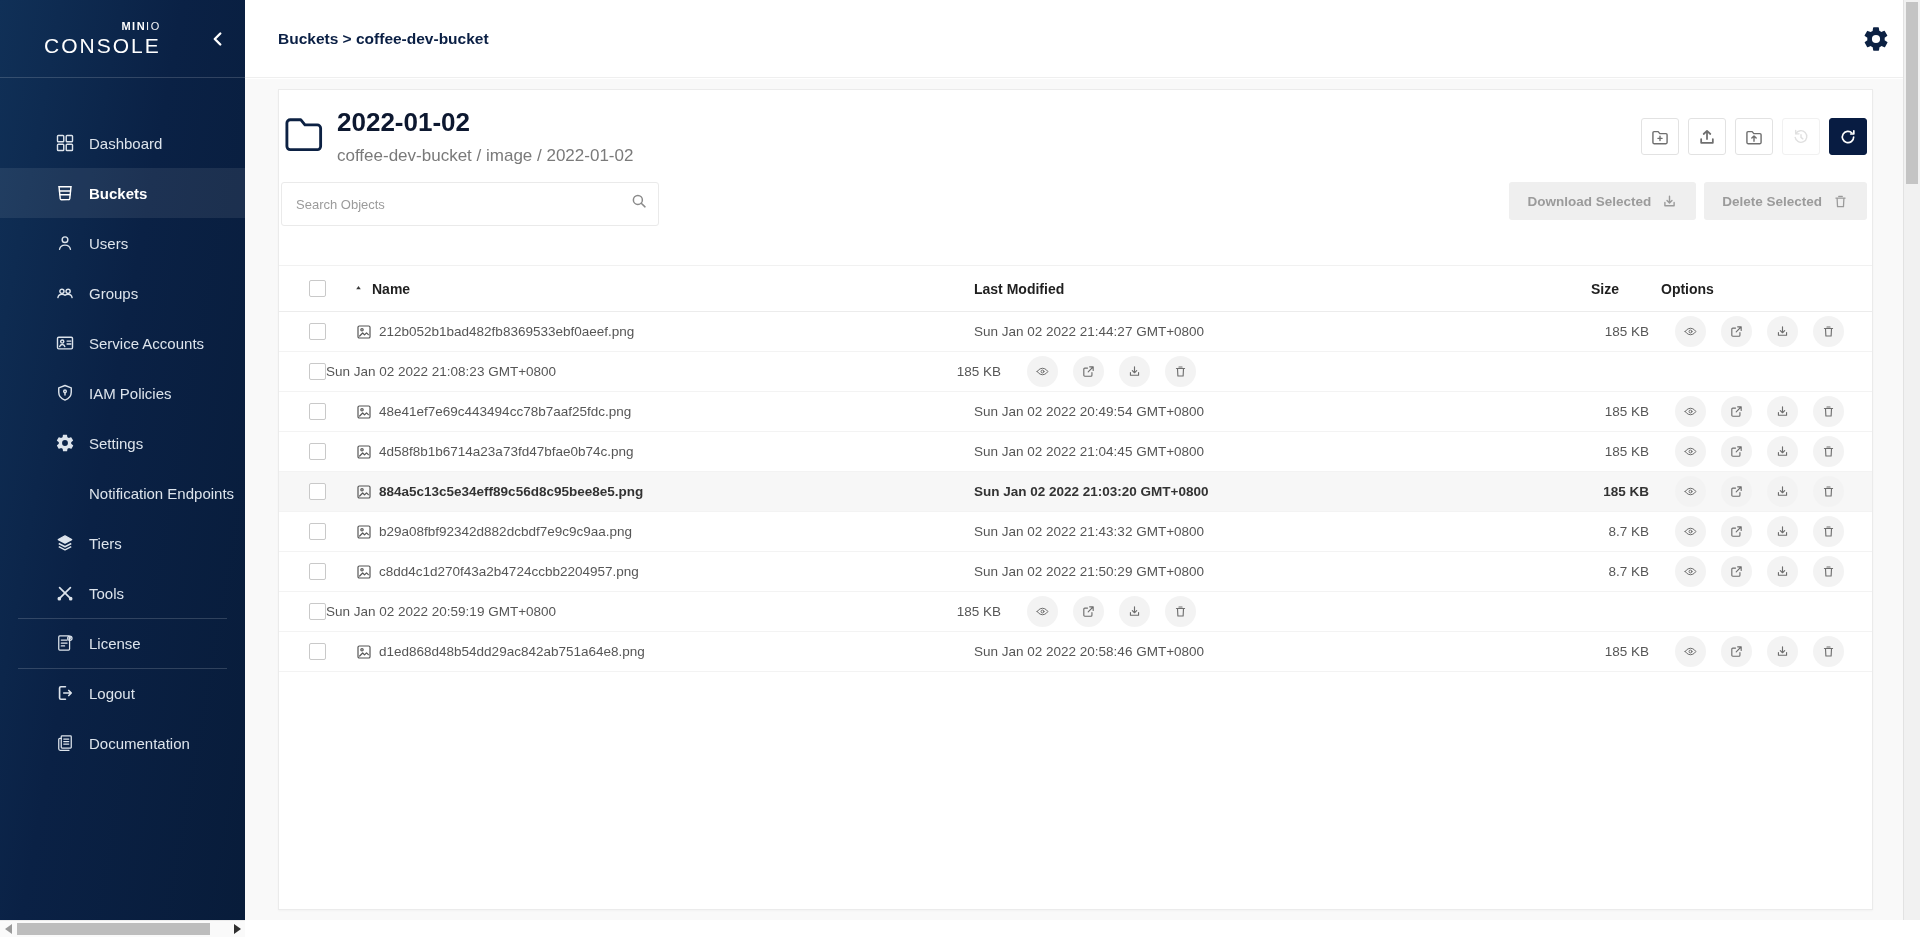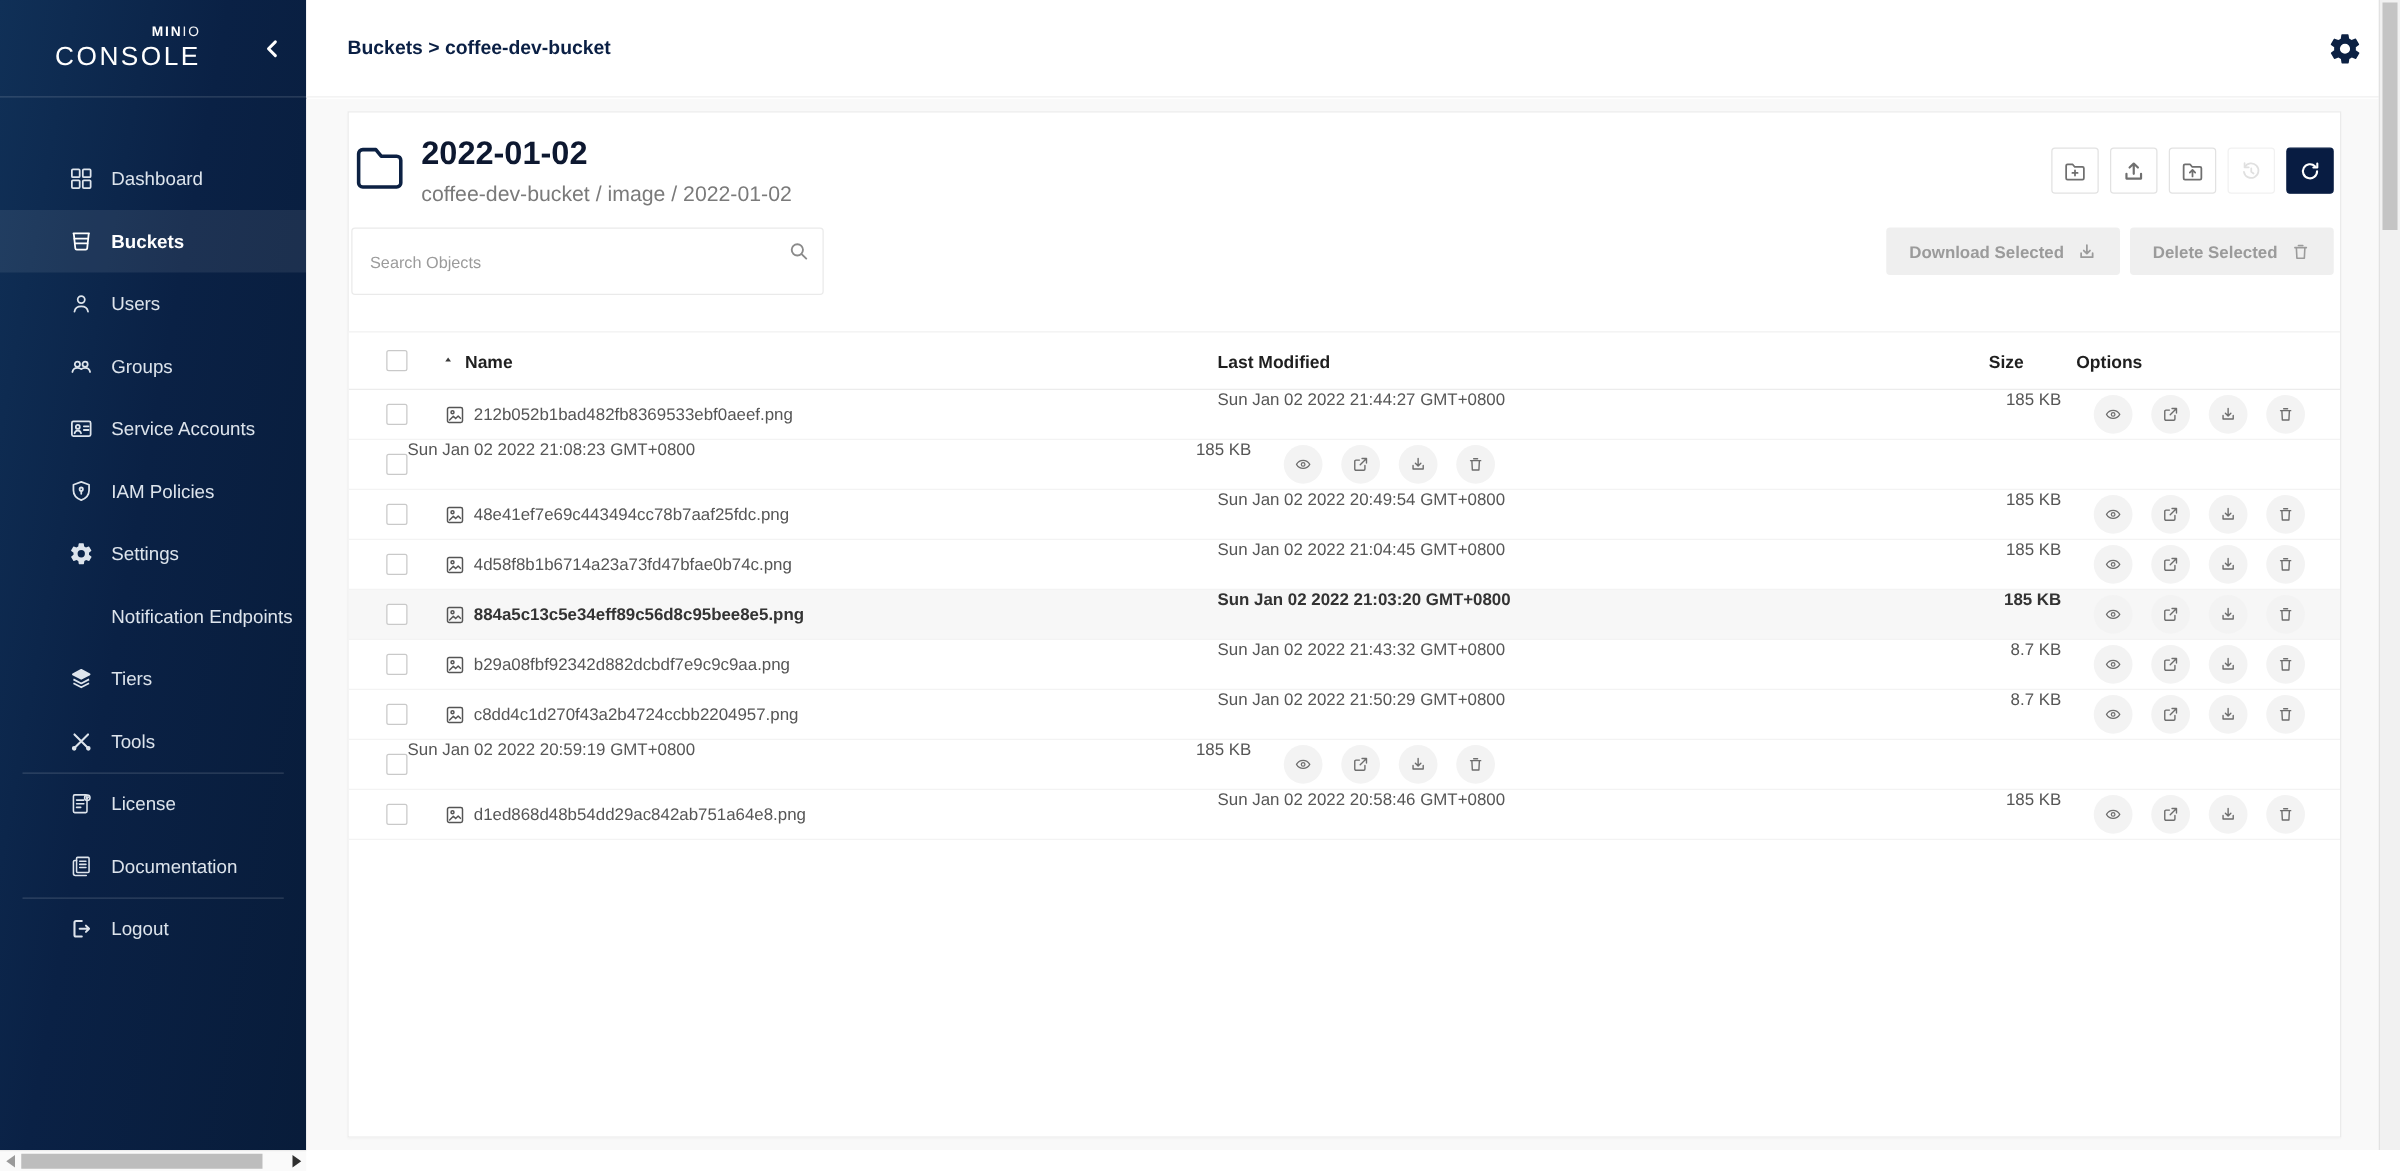--- a/index.html
+++ b/index.html
@@ -45,38 +45,38 @@
   .page-title { position:absolute; left:58px; top:17px; font-size:26px; font-weight:700; color:#0d1830; }
   .page-path  { position:absolute; left:58px; top:56px; font-size:17px; color:#7a7a7a; }
 
   .toolbar { position:absolute; right:5px; top:28px; display:flex; gap:9px; }
   .tool-btn { width:38px; height:37px; background:#fff; border:1px solid #e2e2e2; border-radius:3px;
               display:flex; align-items:center; justify-content:center; color:#6f6f6f; cursor:pointer; }
   .tool-btn svg { width:20px; height:20px; }
   .tool-btn.disabled { border-color:#f1f1f1; color:#e0e0e0; cursor:default; }
   .tool-btn.primary { background:#081C42; border-color:#081C42; color:#fff; }
 
-  .search-wrap { position:absolute; left:2px; top:92px; width:378px; height:54px; }
+  .search-wrap { position:absolute; left:2px; top:92px; width:378px; height:44px; }
   .search-input { width:100%; height:100%; border:1px solid #eaeaea; border-radius:3px; padding:0 40px 0 14px;
                   font-size:13px; color:#444; outline:none; font-family:"Liberation Sans",sans-serif; }
   .search-input::placeholder { color:#9b9b9b; }
   .search-icon { position:absolute; right:11px; top:10px; width:18px; height:18px; color:#8a8a8a; }
 
   .sel-actions { position:absolute; right:5px; top:92px; display:flex; gap:8px; }
   .sel-btn { height:38px; background:#efefef; border:none; border-radius:3px; padding:0 18px;
              display:flex; align-items:center; gap:10px; font-size:13.5px; font-weight:700; color:#9b9b9b;
              font-family:"Liberation Sans",sans-serif; cursor:default; }
   .sel-btn svg { width:17px; height:17px; }
 
   
   .table-panel { position:absolute; left:0; right:0; top:175px; bottom:0; border-top:1px solid #f1f1f1;
                  background:#fff; overflow:hidden; }
   .thead { display:flex; align-items:center; height:46px; border-bottom:1px solid #ececec;
            font-size:14px; font-weight:700; color:#1f1f1f; }
-  .trow  { display:flex; height:40px; border-bottom:1px solid #f3f3f3;
+  .trow  { display:flex; align-items:center; height:40px; border-bottom:1px solid #f3f3f3;
            font-size:13.5px; color:#565656; cursor:pointer; }
   .trow.highlighted { background:#f7f7f7; color:#333; font-weight:700; }
   .c-check { flex:0 0 47px; padding-left:30px; display:flex; align-items:center; }
   .c-name  { flex:0 0 648px; display:flex; align-items:center; gap:7px; padding-left:30px; overflow:hidden; }
   .c-date  { flex:0 0 455px; }
   .c-size  { flex:0 0 220px; text-align:right; }
   .c-opts  { flex:1; display:flex; align-items:center; padding-left:26px; gap:15px; }
   .thead .c-name { gap:8px; padding-left:27px; }
   .thead .c-size { padding-right:30px; }
   .thead .c-opts { padding-left:12px; }
@@ -227,37 +227,37 @@
             <svg viewBox="0 0 24 24" fill="none" stroke="currentColor" stroke-width="1.5" stroke-linecap="round" stroke-linejoin="round">
               <rect x="4.5" y="3.5" width="13" height="17" rx="1.2"></rect>
               <path d="M7.5 8.5h7M7.5 12h7M7.5 15.5h4"></path>
               <circle cx="17.8" cy="6.3" r="2.6"></circle>
               <path d="M16.9 6.3l.7.7 1.2-1.3"></path>
             </svg>
           </span>
     <span class="mi-label">License</span>
   </div>
 
+  <div class="menu-item divided">
+    <span class="mi-icon">
+            <svg viewBox="0 0 24 24" fill="none" stroke="currentColor" stroke-width="2" stroke-linecap="round" stroke-linejoin="round">
+              <path d="M12.5 4.5H7A1.5 1.5 0 0 0 5.5 6v12A1.5 1.5 0 0 0 7 19.5h5.5M10.5 12h9M16.5 9l3 3-3 3"></path>
+            </svg>
+          </span>
+    <span class="mi-label">Logout</span>
+  </div>
+
   <div class="menu-item">
     <span class="mi-icon">
             <svg viewBox="0 0 24 24" fill="none" stroke="currentColor" stroke-width="1.5" stroke-linecap="round" stroke-linejoin="round">
               <rect x="7.5" y="3.5" width="12" height="14.5" rx="1"></rect>
               <path d="M10.5 7.2h6M10.5 10.2h6M10.5 13.2h6M7.5 6.5H5.8a1.3 1.3 0 0 0-1.3 1.3V19a1.8 1.8 0 0 0 1.8 1.8h10.5"></path>
             </svg>
           </span>
     <span class="mi-label">Documentation</span>
-  </div>
-
-  <div class="menu-item divided">
-    <span class="mi-icon">
-            <svg viewBox="0 0 24 24" fill="none" stroke="currentColor" stroke-width="2" stroke-linecap="round" stroke-linejoin="round">
-              <path d="M12.5 4.5H7A1.5 1.5 0 0 0 5.5 6v12A1.5 1.5 0 0 0 7 19.5h5.5M10.5 12h9M16.5 9l3 3-3 3"></path>
-            </svg>
-          </span>
-    <span class="mi-label">Logout</span>
   </div>
 </nav>
   </aside>
 
   <header class="topbar">
     <div class="breadcrumb">Buckets &gt; coffee-dev-bucket</div>
     <span class="gear-btn">
       <svg viewBox="0 0 24 24" fill="currentColor">
           <path d="M19.4 13c.04-.33.06-.66.06-1s-.02-.67-.06-1l2.1-1.65a.5.5 0 0 0 .12-.64l-2-3.46a.5.5 0 0 0-.6-.22l-2.5 1a7.6 7.6 0 0 0-1.7-1l-.4-2.65A.5.5 0 0 0 14 2h-4a.5.5 0 0 0-.5.42l-.4 2.65c-.6.25-1.17.6-1.7 1l-2.5-1a.5.5 0 0 0-.6.22l-2 3.46a.5.5 0 0 0 .12.64L4.6 11c-.04.33-.06.66-.06 1s.02.67.06 1l-2.1 1.65a.5.5 0 0 0-.12.64l2 3.46c.14.24.42.33.6.22l2.5-1c.53.4 1.1.75 1.7 1l.4 2.65a.5.5 0 0 0 .5.42h4a.5.5 0 0 0 .5-.42l.4-2.65c.6-.25 1.17-.6 1.7-1l2.5 1c.23.1.5 0 .6-.22l2-3.46a.5.5 0 0 0-.12-.64L19.4 13zM12 15.5a3.5 3.5 0 1 1 0-7 3.5 3.5 0 0 1 0 7z"></path>
         </svg>

